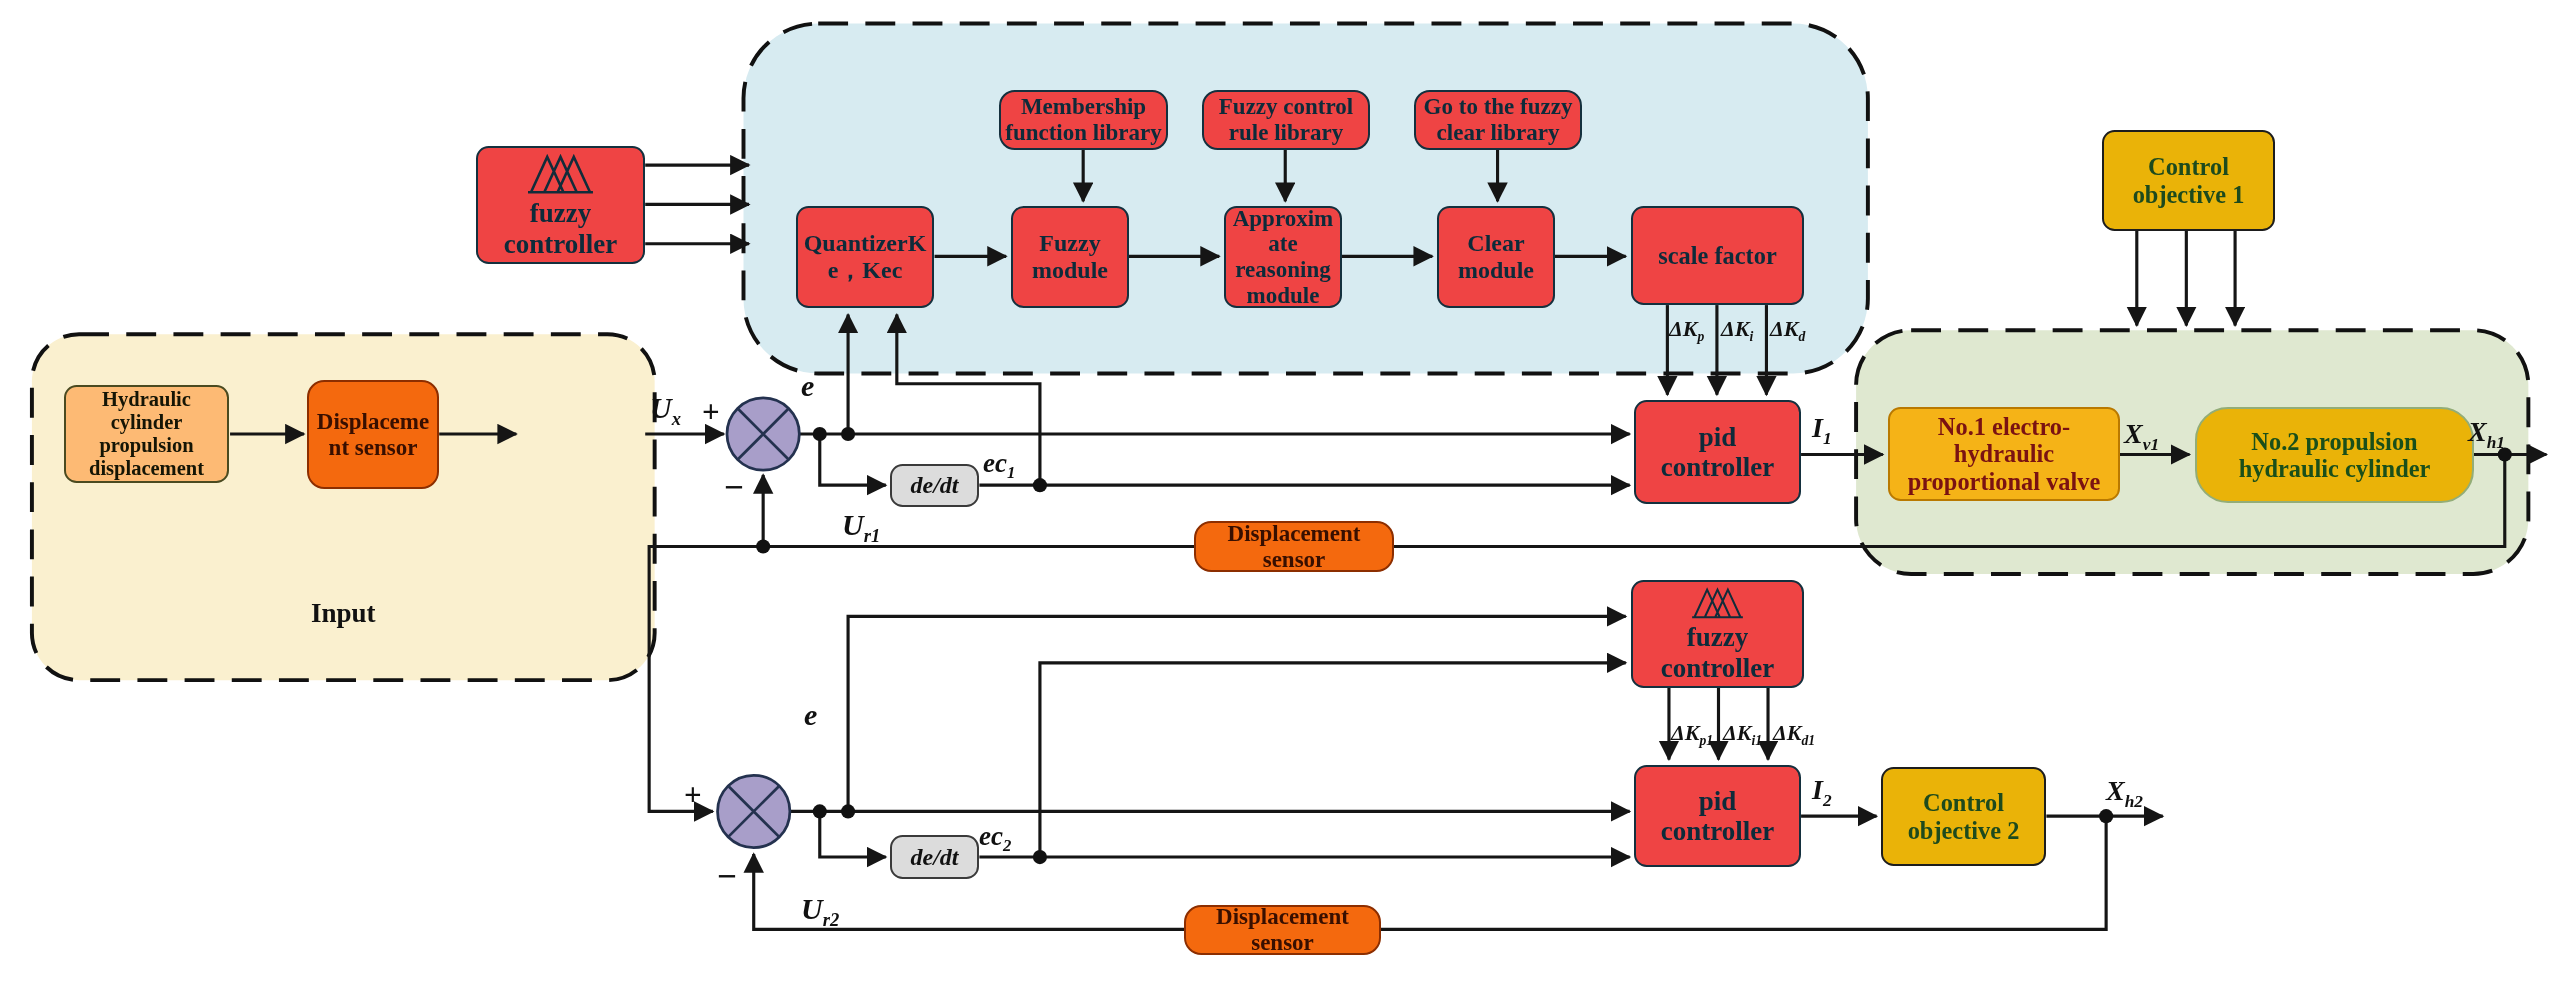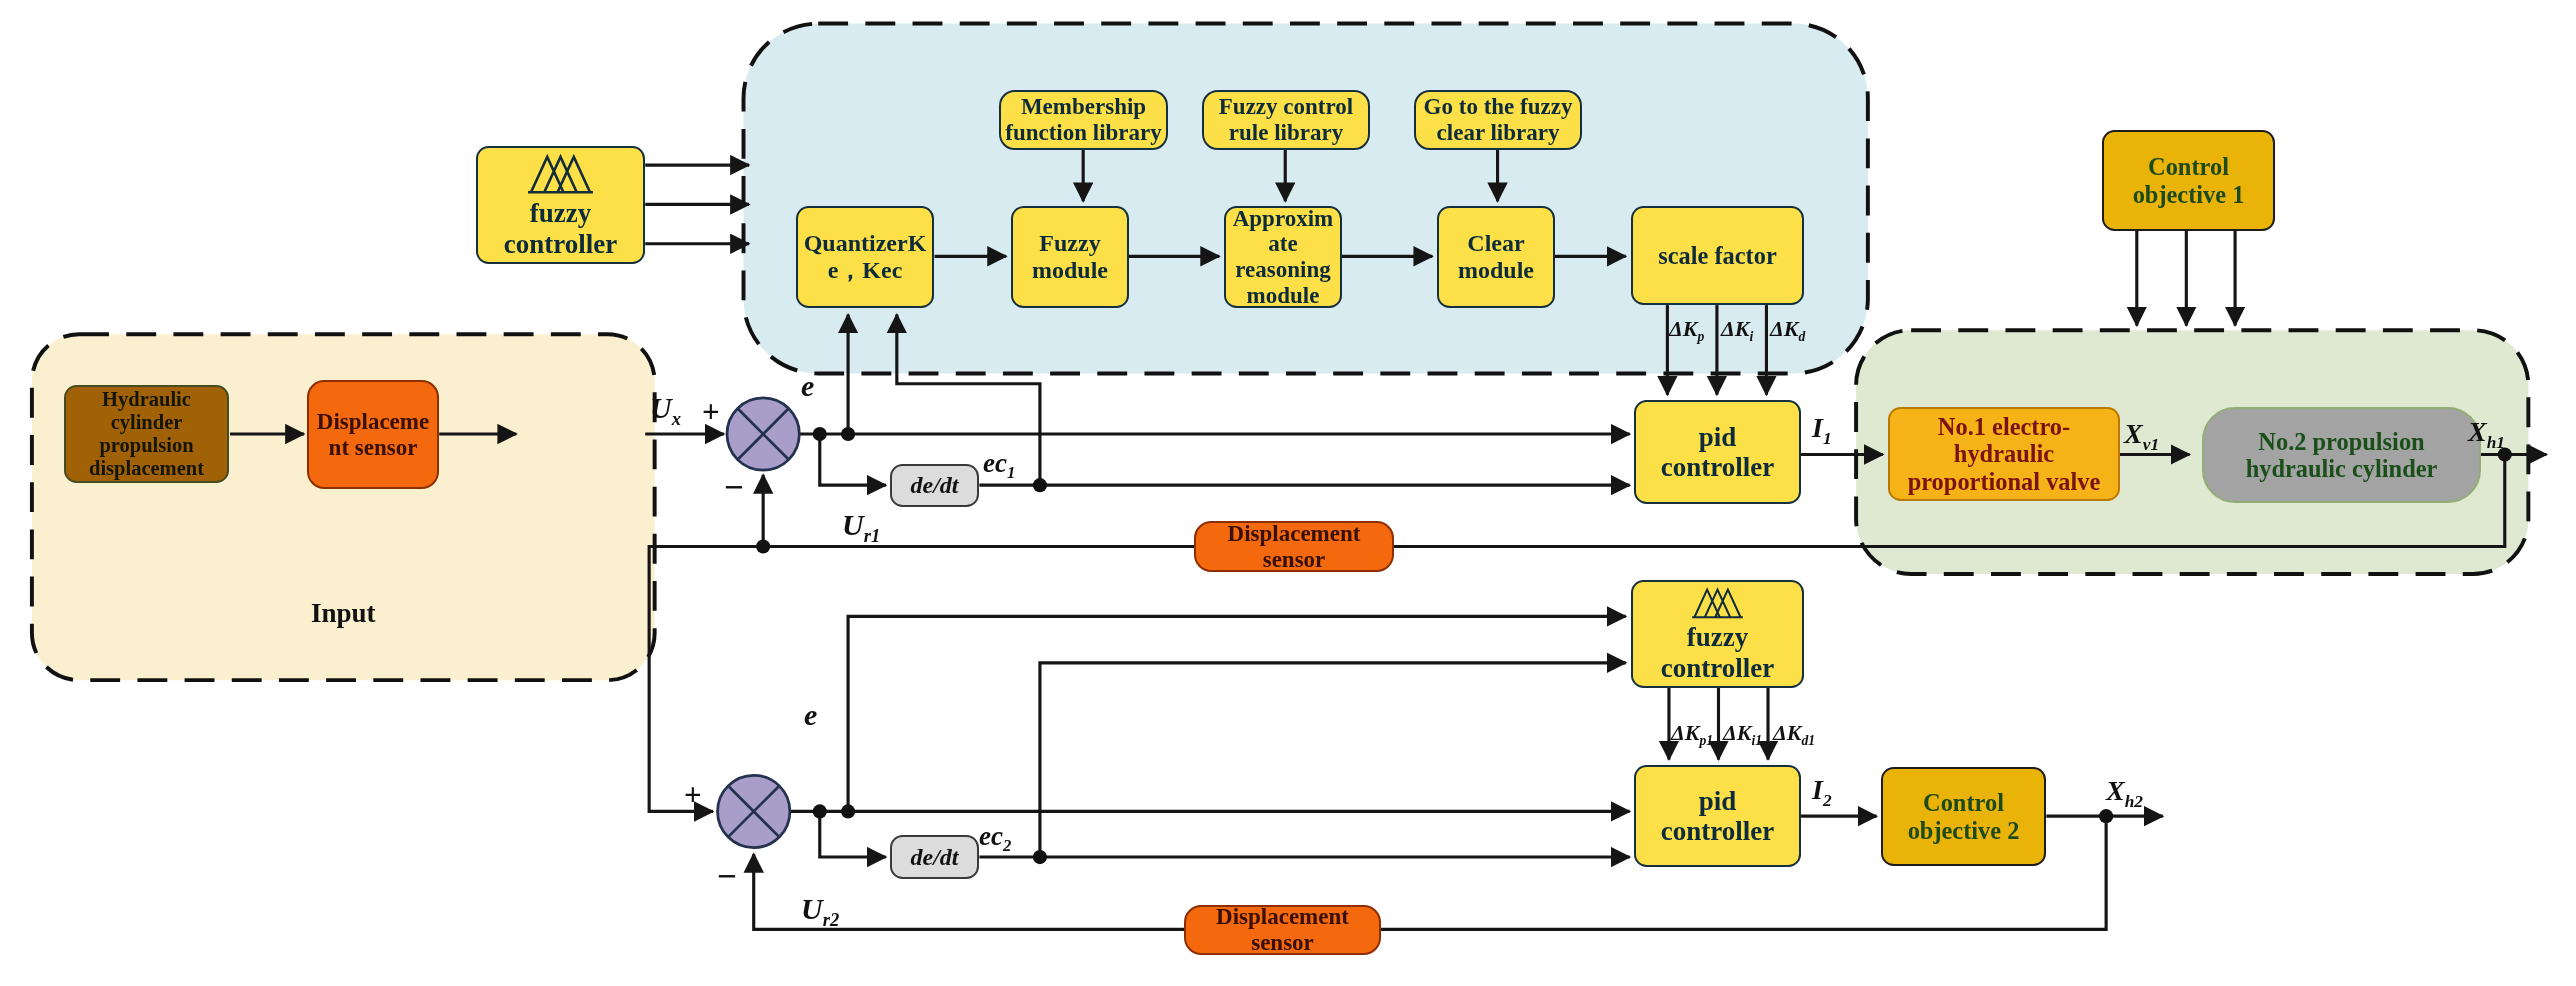--- a/index.html
+++ b/index.html
@@ -2,27 +2,27 @@
 <html style="font-size:12.6px"><head>
 <meta charset="utf-8">
 <style>
   html,body{margin:0;padding:0;background:#ffffff;}
   #canvas{position:relative;width:2576px;height:986px;background:#ffffff;overflow:hidden;
           font-family:"Liberation Serif","DejaVu Serif",serif;}
   #wiring{position:absolute;left:0;top:0;width:2576px;height:986px;}
   .blk{position:absolute;box-sizing:border-box;display:flex;flex-direction:column;align-items:center;
        justify-content:center;text-align:center;font-weight:bold;line-height:1.12;padding:3.1px;
        overflow-wrap:anywhere;border-radius:12.6px;}
-  .blue{background:#fde047;border:2.4px solid #14303E;color:#0D2B3A;}
+  .blue{background:#ef4444;border:2.4px solid #14303E;color:#0D2B3A;}
   .pill{border-radius:15.7px;}
-  .lightyellow{background:#a16207;border:2.4px solid #4A4A20;color:#151505;}
+  .lightyellow{background:#fdba74;border:2.4px solid #4A4A20;color:#151505;}
   .orange{background:#F4690E;border:2.4px solid #8C2E00;color:#380F00;border-radius:17.3px;}
   .gray{background:#DCDCDC;border:2.4px solid #3A3A3A;color:#111;font-style:italic;border-radius:12.6px;}
   .valve{background:#F5B317;border:2.4px solid #B97900;color:#7A1212;}
-  .cyl{background:#a3a3a3;border:2.4px solid #93AD77;color:#1A4F1A;border-radius:33px;margin-left:7px;}
+  .cyl{background:#eab308;border:2.4px solid #93AD77;color:#1A4F1A;border-radius:33px;}
   .greenbox{background:#eab308;border:2.4px solid #1D1D1D;color:#1D4A1D;}
   .caption{position:absolute;font-weight:bold;color:#111;}
   .wl{position:absolute;font-style:italic;font-weight:bold;color:#111;white-space:nowrap;line-height:1;}
   .wl sub{font-size:0.62em;font-weight:bold;}
   .sign{font-style:normal;}
   .fz-icon{display:block;margin-bottom:1.6px;}
   .f34{font-size:27px;} .f31{font-size:24.4px;} .f30{font-size:24px;} .f29{font-size:23px;}
   .f28{font-size:22px;} .f26{font-size:20.5px;} .f36{font-size:28px;} .f38{font-size:30px;}
   .f40{font-size:31px;} .f44{font-size:35px;}
 </style>

